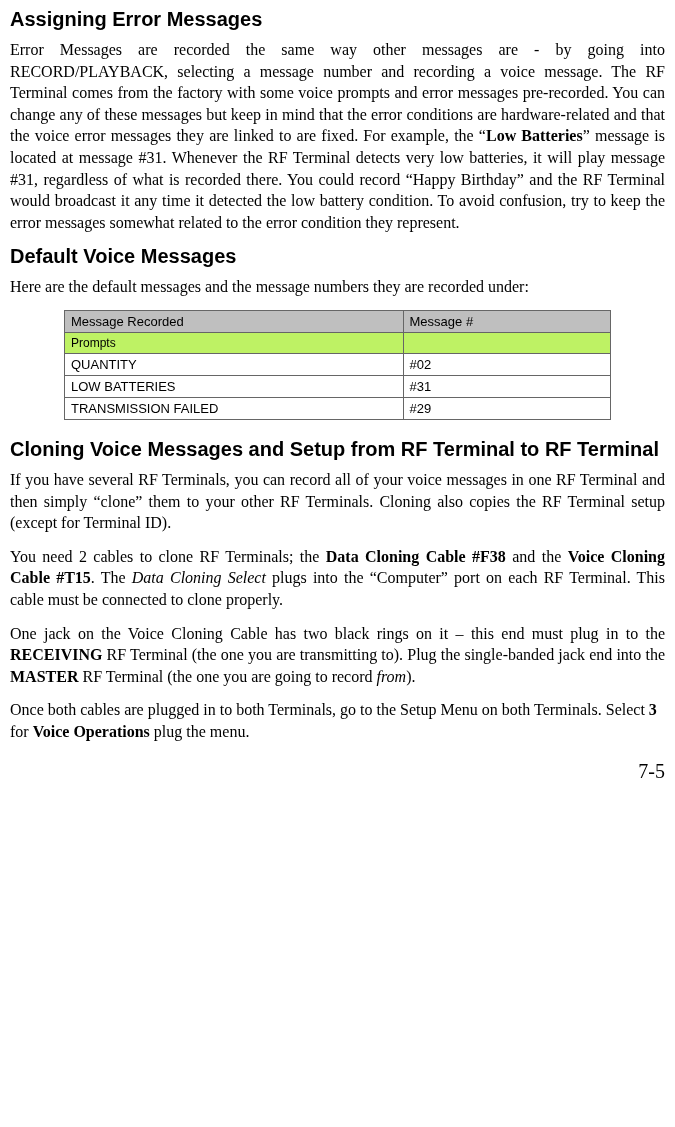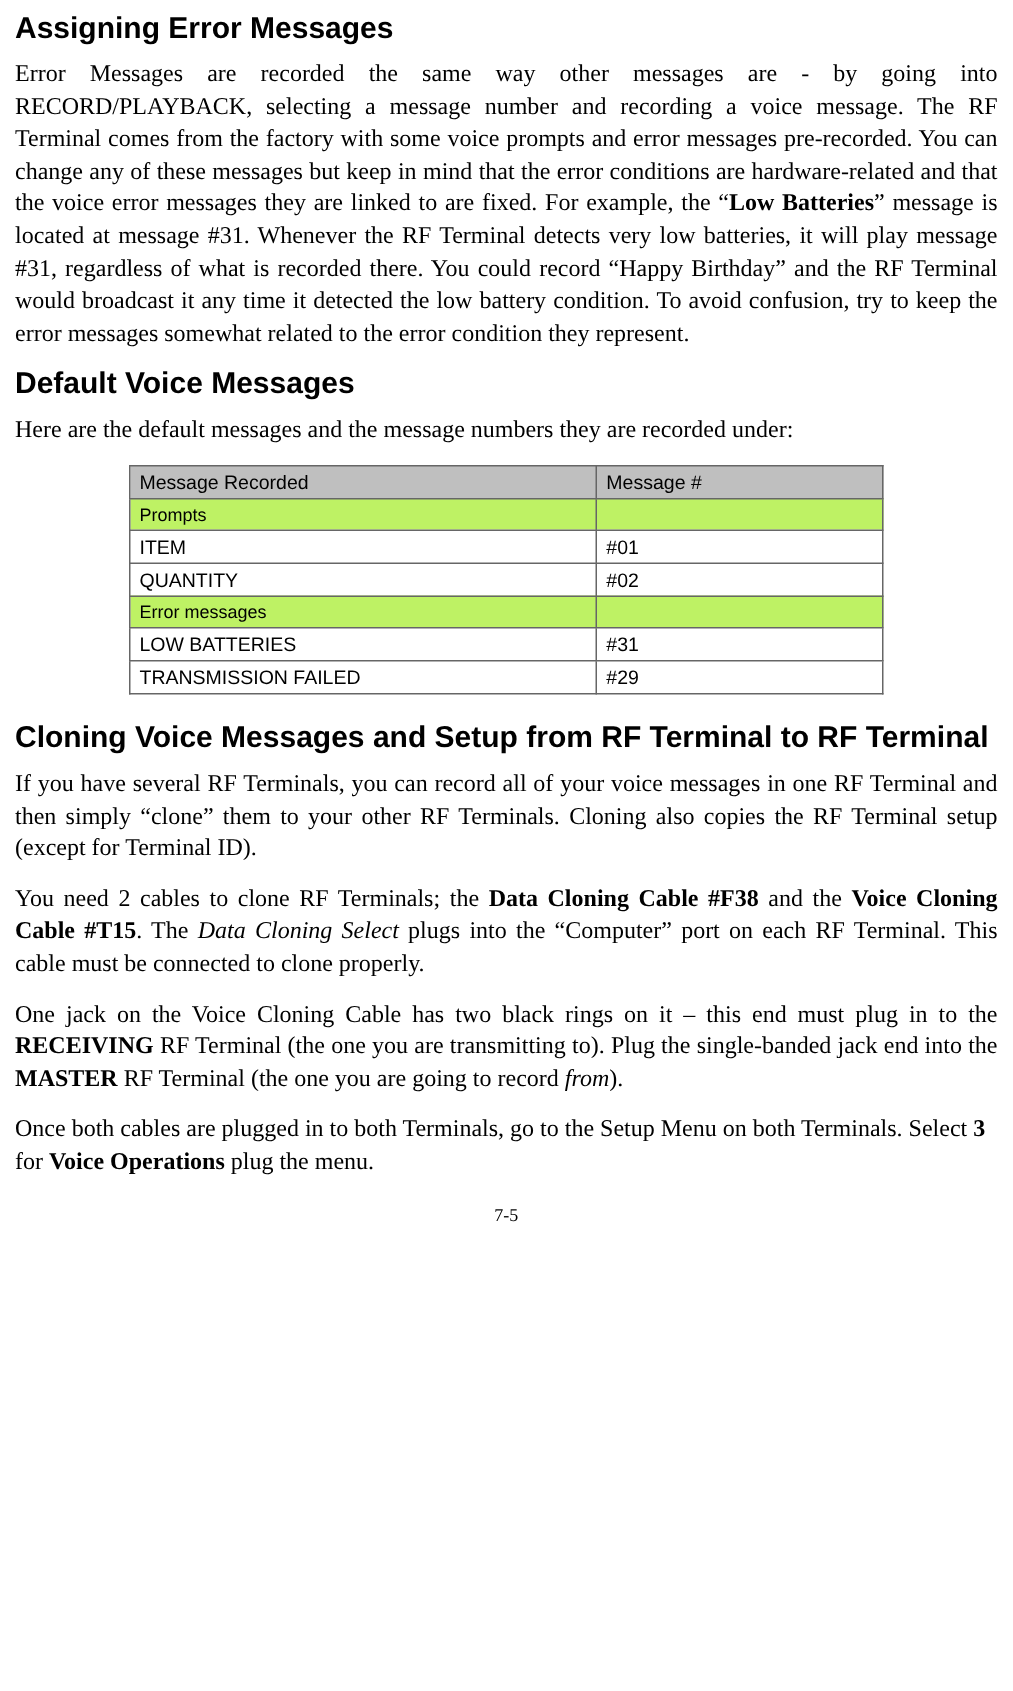--- a/index.html
+++ b/index.html
@@ -21,42 +21,42 @@
   p {
     margin: 0 0 12px 0;
     text-align: justify;
     line-height: 1.35;
   }
   .bold { font-weight: bold; }
   .italic { font-style: italic; }
   table.msg {
     border-collapse: collapse;
     margin: 6px auto 18px auto;
-    width: 503px;
+    width: 547px;
     font-family: Arial, Helvetica, sans-serif;
     font-size: 13px;
   }
   table.msg td, table.msg th {
     border: 1px solid #666;
     padding: 3px 6px;
     text-align: left;
   }
   table.msg .hdr {
     background: #bfbfbf;
   }
   table.msg .sub {
     background: #bef264;
     font-size: 12px;
   }
   table.msg .col1 { width: 62%; }
   table.msg .col2 { width: 38%; }
   .page-num {
-    text-align: center;
+    text-align: right;
     font-family: "Times New Roman", Times, serif;
-    font-size: 12px;
+    font-size: 20px;
     margin-top: 18px;
   }
 </style>
 </head>
 <body>
 
 <h2>Assigning Error Messages</h2>
 
 <p>
   <span>Error Messages are recorded the same way other messages are - by going into RECORD/PLAYBACK, selecting a message number and recording a voice message.  The RF Terminal comes from the factory with some voice prompts and error messages pre-recorded. You can change any of these messages but keep in mind that the error conditions are hardware-related and that the voice error messages they are linked to are fixed. For example, the “</span><span class="bold">Low Batteries</span><span>” message is located at message #31. Whenever the RF Terminal detects very low batteries, it will play message #31, regardless of what is recorded there. You could record “Happy Birthday” and the RF Terminal would broadcast it any time it detected the low battery condition. To avoid confusion, try to keep the error messages somewhat related to the error condition they represent.</span>
@@ -70,30 +70,22 @@
   <tbody>
       <tr class="hdr">
     <td class="col1">Message Recorded</td>
     <td class="col2">Message #</td>
   </tr>
   <tr class="sub">
     <td>Prompts</td>
     <td></td>
   </tr>
   <tr>
-    <td>ITEM</td>
-    <td>#01</td>
-  </tr>
-  <tr>
     <td>QUANTITY</td>
     <td>#02</td>
-  </tr>
-  <tr class="sub">
-    <td>Error messages</td>
-    <td></td>
   </tr>
   <tr>
     <td>LOW BATTERIES</td>
     <td>#31</td>
   </tr>
   <tr>
     <td>TRANSMISSION FAILED</td>
     <td>#29</td>
   </tr>
 </tbody>

